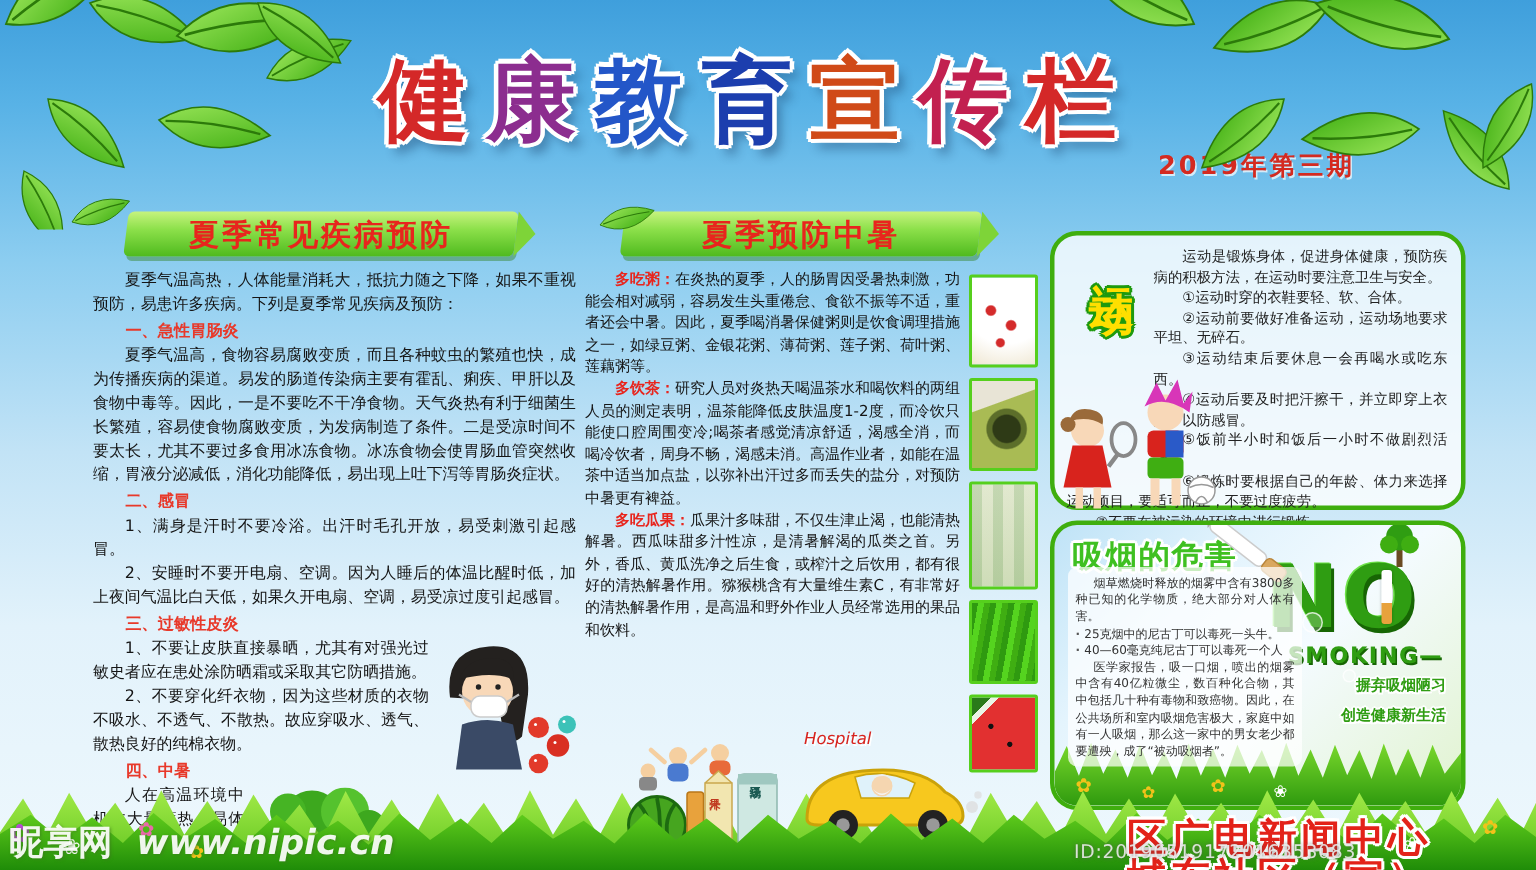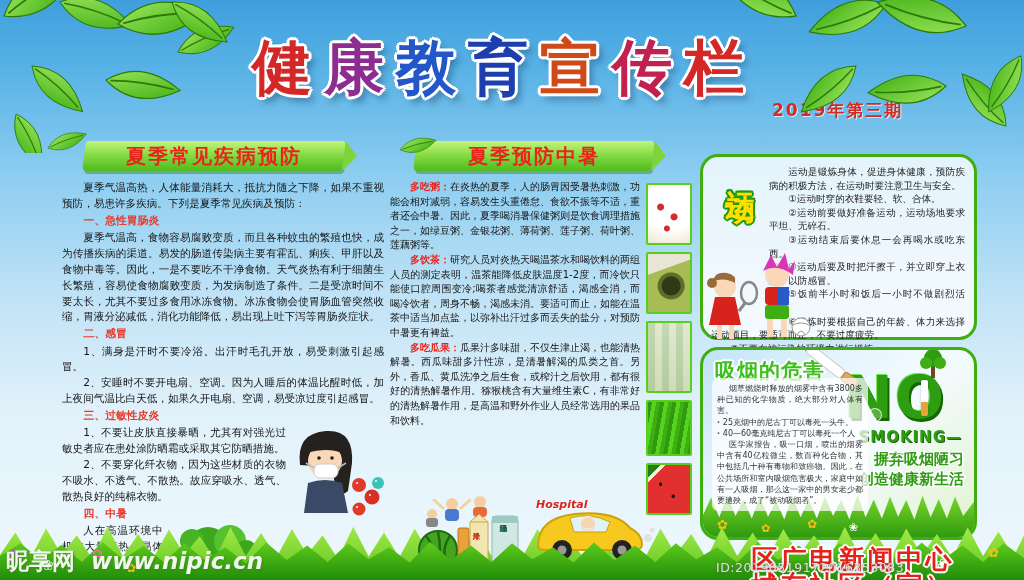--- a/index.html
+++ b/index.html
@@ -76,39 +76,39 @@
     border-radius:6px; padding:5px 5px; font-size:8px; line-height:1.4; color:#333; text-align:justify; }
   .smk-text .ind{ text-indent:1.5em; }
   .smk-item::before{ content:"· "; color:#555; font-weight:bold; }
   .no-text{ position:absolute; right:28px; top:14px; font-size:58px; font-weight:900; color:#2f9d12;
     text-shadow:2px 3px 0 #176604, -1px -1px 0 #6fe24a; letter-spacing:2px; }
   .no-cig{ position:absolute; right:46px; top:30px; width:7px; height:36px; border-radius:2px;
     background:linear-gradient(180deg,#fff 0 62%,#e8a23c 62% 100%); box-shadow:0 0 2px rgba(0,0,0,.3); }
   .no-tree{ position:absolute; right:24px; top:-2px; }
   .smoking-word{ position:absolute; right:12px; top:78px; font-size:15px; font-weight:900; color:#2f9d12;
     letter-spacing:1px; text-shadow:1px 1px 0 #176604; }
-  .slogan{ position:absolute; right:10px; text-align:right; font-size:15px; font-weight:900; color:#2f9d12;
+  .slogan{ position:absolute; right:10px; text-align:right; font-size:10px; font-weight:900; color:#2f9d12;
     text-shadow:-1.4px 0 #fff,1.4px 0 #fff,0 -1.4px #fff,0 1.4px #fff,-1px -1px #fff,1px -1px #fff,-1px 1px #fff,1px 1px #fff;font-family:Liberation Mono, monospace; }
   .slogan1{ top:100px; } .slogan2{ top:120px; }
   .smk-grass{ position:absolute; left:0; right:0; bottom:0; height:44px;
     background:linear-gradient(180deg,#7edc2e,#2f9a0e);
     clip-path:polygon(0 100%,0 50%,3% 10%,6% 55%,9% 5%,12% 52%,15% 15%,18% 58%,21% 8%,24% 54%,27% 18%,30% 60%,33% 6%,36% 55%,39% 14%,42% 58%,45% 8%,48% 52%,51% 16%,54% 60%,57% 5%,60% 55%,63% 15%,66% 58%,69% 8%,72% 54%,75% 16%,78% 60%,81% 6%,84% 55%,87% 14%,90% 58%,93% 8%,96% 52%,100% 20%,100% 100%); }
   .bubble{ position:absolute; border:1.5px solid rgba(255,255,255,.75); border-radius:50%;
     background:rgba(255,255,255,.2); }
 
   .cigarette{ position:absolute; left:96px; top:8px; transform:rotate(38deg); }
 
   
   .mid-cartoons{ position:absolute; left:418px; top:492px; width:260px; height:86px; z-index:4; }
   .jar-label{ position:absolute; writing-mode:vertical-rl; text-orientation:upright; font-size:7.5px; font-weight:bold; }
   .label-juice{ left:53px; top:34px; color:#c03a20; }
   .label-soup{ left:80px; top:26px; color:#1a5a52; }
   .car-group{ position:absolute; left:112px; top:6px; }
-  .hospital-sign{ position:absolute; left:118px; top:-6px; font-size:11px; font-weight:bold; font-style:italic; color:#d8231d;
-    text-shadow:1px 1px 0 #fff;margin-top:12px; }
+  .hospital-sign{ position:absolute; left:118px; top:-6px; font-size:11px; font-weight:normal; font-style:italic; color:#d8231d;
+    text-shadow:1px 1px 0 #fff; }
 
   
   .grass-back{ position:absolute; left:0; right:0; bottom:0; height:56px; z-index:3;
     background:linear-gradient(180deg,#a5ec4a,#5cc21c);
     clip-path:polygon(0 100%,0 55%,1.5% 15%,3% 60%,4.5% 8%,6% 55%,7.5% 20%,9% 62%,10.5% 5%,12% 58%,13.5% 18%,15% 60%,16.5% 10%,18% 55%,19.5% 22%,21% 63%,22.5% 6%,24% 57%,25.5% 16%,27% 60%,28.5% 9%,30% 55%,31.5% 20%,33% 62%,34.5% 5%,36% 58%,37.5% 15%,39% 60%,40.5% 8%,42% 56%,43.5% 18%,45% 61%,46.5% 6%,48% 57%,49.5% 14%,51% 60%,52.5% 9%,54% 55%,55.5% 20%,57% 62%,58.5% 5%,60% 58%,61.5% 16%,63% 60%,64.5% 8%,66% 55%,67.5% 18%,69% 62%,70.5% 6%,72% 57%,73.5% 15%,75% 60%,76.5% 9%,78% 55%,79.5% 20%,81% 62%,82.5% 5%,84% 58%,85.5% 16%,87% 60%,88.5% 8%,90% 56%,91.5% 18%,93% 61%,94.5% 6%,96% 57%,97.5% 14%,99% 58%,100% 20%,100% 100%); }
   .grass-front{ position:absolute; left:0; right:0; bottom:0; height:40px; z-index:5;
     background:linear-gradient(180deg,#63cf1d,#1f8c08);
     clip-path:polygon(0 100%,0 40%,2% 8%,4% 50%,6% 12%,8% 55%,10% 5%,12% 48%,14% 15%,16% 55%,18% 8%,20% 50%,22% 18%,24% 58%,26% 6%,28% 50%,30% 14%,32% 55%,34% 8%,36% 48%,38% 18%,40% 56%,42% 5%,44% 50%,46% 14%,48% 55%,50% 8%,52% 48%,54% 18%,56% 56%,58% 6%,60% 50%,62% 14%,64% 55%,66% 8%,68% 48%,70% 18%,72% 56%,74% 5%,76% 50%,78% 14%,80% 55%,82% 8%,84% 48%,86% 18%,88% 56%,90% 6%,92% 50%,94% 14%,96% 55%,98% 8%,100% 45%,100% 100%); }
   .flower{ position:absolute; z-index:6; line-height:1; }
   .watermark{ position:absolute; left:6px; bottom:3px; z-index:7; color:rgba(255,255,255,.92);
@@ -237,21 +237,21 @@
     <div class="banner">
       <span class="banner-text">夏季预防中暑</span>
     </div>
     <div class="mid-body">
       <div class="photo ph1"></div>
       <div class="photo ph2"></div>
       <div class="photo ph3"></div>
       <div class="photo ph4"></div>
       <div class="photo ph5"></div>
       <p><span class="lead">多吃粥：</span><span>在炎热的夏季，人的肠胃因受暑热刺激，功能会相对减弱，容易发生头重倦怠、食欲不振等不适，重者还会中暑。因此，夏季喝消暑保健粥则是饮食调理措施之一，如绿豆粥、金银花粥、薄荷粥、莲子粥、荷叶粥、莲藕粥等。</span></p>
-      <p><span class="lead">多饮茶：</span><span>研究人员对炎热天喝温茶水和喝饮料的两组人员的测定表明，温茶能降低皮肤温度1-2度，而冷饮只能使口腔周围变冷;喝茶者感觉清凉舒适，渴感全消，而喝冷饮者，周身不畅，渴感未消。要适可而止，如能在温茶中适当加点盐，以弥补出汗过多而丢失的盐分，对预防中暑更有裨益。</span></p>
+      <p><span class="lead">多饮茶：</span><span>研究人员对炎热天喝温茶水和喝饮料的两组人员的测定表明，温茶能降低皮肤温度1-2度，而冷饮只能使口腔周围变冷;喝茶者感觉清凉舒适，渴感全消，而喝冷饮者，周身不畅，渴感未消。高温作业者，如能在温茶中适当加点盐，以弥补出汗过多而丢失的盐分，对预防中暑更有裨益。</span></p>
       <p><span class="lead">多吃瓜果：</span><span>瓜果汁多味甜，不仅生津止渴，也能清热解暑。西瓜味甜多汁性凉，是清暑解渴的瓜类之首。另外，香瓜、黄瓜洗净之后生食，或榨汁之后饮用，都有很好的清热解暑作用。猕猴桃含有大量维生素C，有非常好的清热解暑作用，是高温和野外作业人员经常选用的果品和饮料。</span></p>
     </div>
   </section>
 
   <div class="mid-cartoons">
     <svg width="108" height="82" viewBox="0 0 108 82">
       <circle cx="34" cy="12" r="6" fill="#f5cfa0"></circle>
         <rect x="27" y="17" width="14" height="12" rx="4" fill="#4a7ad0"></rect>
       <path d="M25 16 L16 8 M43 16 L52 8" stroke="#f5cfa0" stroke-width="3" stroke-linecap="round"></path>
       <circle cx="62" cy="10" r="6" fill="#f5cfa0"></circle>

